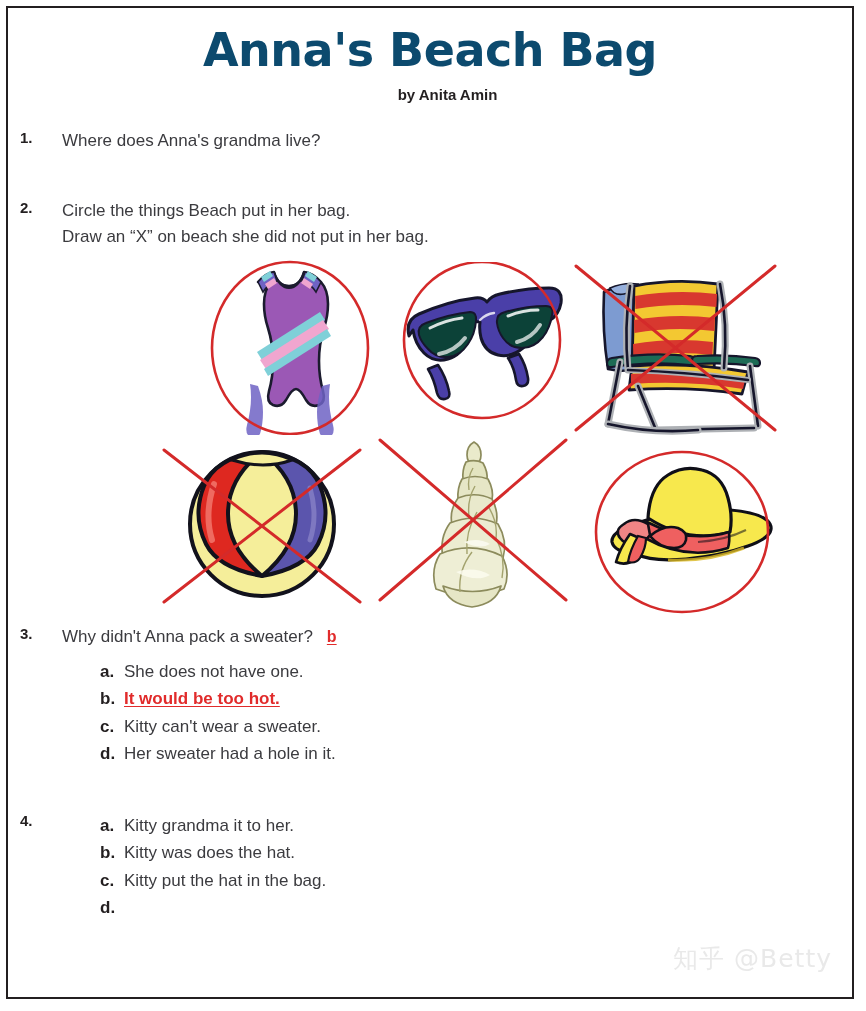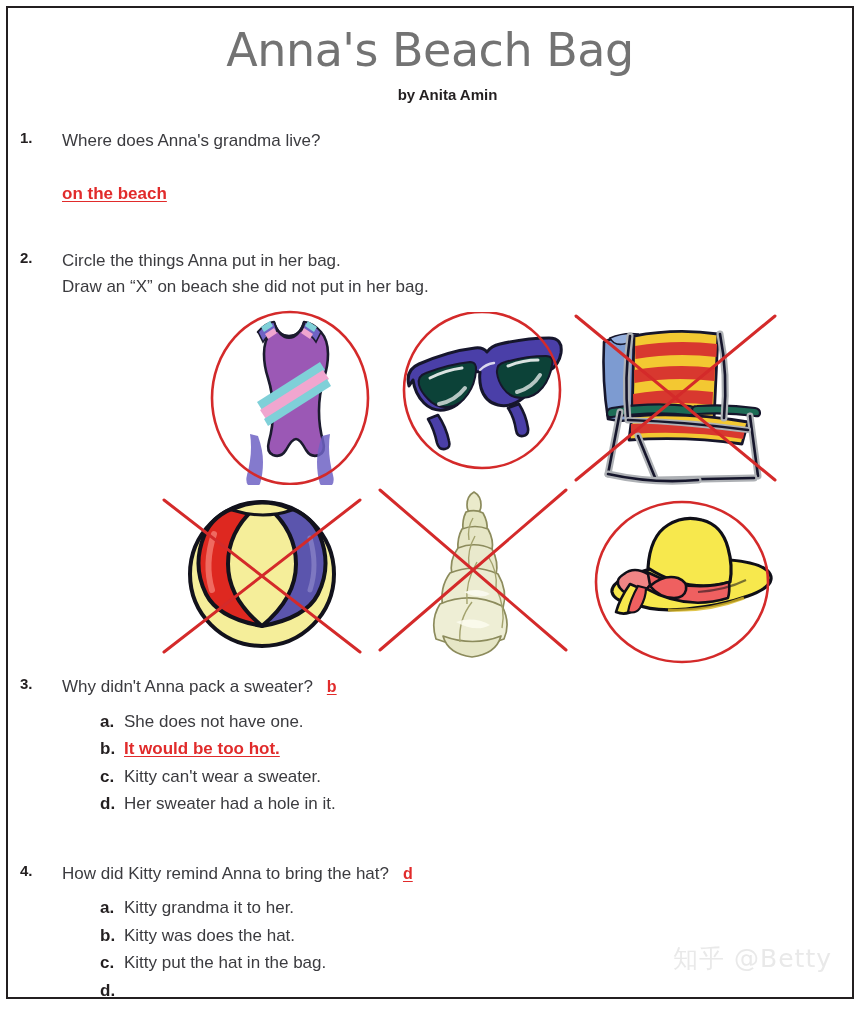--- a/index.html
+++ b/index.html
@@ -23,24 +23,24 @@
     border: 2px solid #231f20;
     background: #ffffff;
     box-sizing: border-box;
     overflow: hidden;
   }
 
   
   .title {
     text-align: center;
     font-family: "DejaVu Sans", sans-serif;
-    font-weight: normal;
+    font-weight: bold;
     font-size: 46px;
     letter-spacing: -0.5px;
-    color: #737373;
+    color: #0c4a6e;
     margin: 19px 0 0 0;
     line-height: 1.0;
   }
   .byline {
     text-align: center;
     font-family: "Liberation Sans", sans-serif;
     font-weight: bold;
     font-size: 15px;
     color: #231f20;
     margin: 13px 0 0 0;
@@ -139,30 +139,27 @@
 
 <div id="worksheet">
 
   <h1 class="title">Anna's Beach Bag</h1>
   <div class="byline">by Anita Amin</div>
 
   <div class="q-block q1">
     <span class="q-num">1.</span>
     <div class="q-body">
       <div class="q-text">Where does Anna's grandma live?</div>
-      <div class="short-answer">
-        <span class="answer-red">on the beach</span>
-      </div>
     </div>
   </div>
 
   <div class="q-block q2">
     <span class="q-num">2.</span>
     <div class="q-body">
-      <div class="q-text">Circle the things Anna put in her bag.</div>
+      <div class="q-text">Circle the things Beach put in her bag.</div>
       <div class="q-text line2">Draw an “X” on beach she did not put in her bag.</div>
     </div>
 
     <div class="pic-grid">
 
       <div class="pic-cell" style="left:178px; top:2px;">
         <svg viewBox="0 0 200 175">
           <g>
             <path d="M72 22 q8 -9 16 -10 q4 14 15 14 q11 0 15 -14 q9 1 17 10
                      q7 8 7 22 q0 12 -4 24 q-5 16 -5 33 q0 16 4 30 q3 11 -4 14
@@ -341,23 +338,20 @@
           <span class="ltr">d.</span>
           <span>Her sweater had a hole in it.</span>
         </li>
       </ul>
     </div>
   </div>
 
   <div class="q-block q4">
     <span class="q-num">4.</span>
     <div class="q-body">
-      <div class="q-text">
-        <span>How did Kitty remind Anna to bring the hat?</span><span class="inline-answer">d</span>
-      </div>
       <ul class="choices">
         <li>
           <span class="ltr">a.</span>
           <span>Kitty grandma it to her.</span>
         </li>
         <li>
           <span class="ltr">b.</span>
           <span>Kitty was does the hat.</span>
         </li>
         <li>

